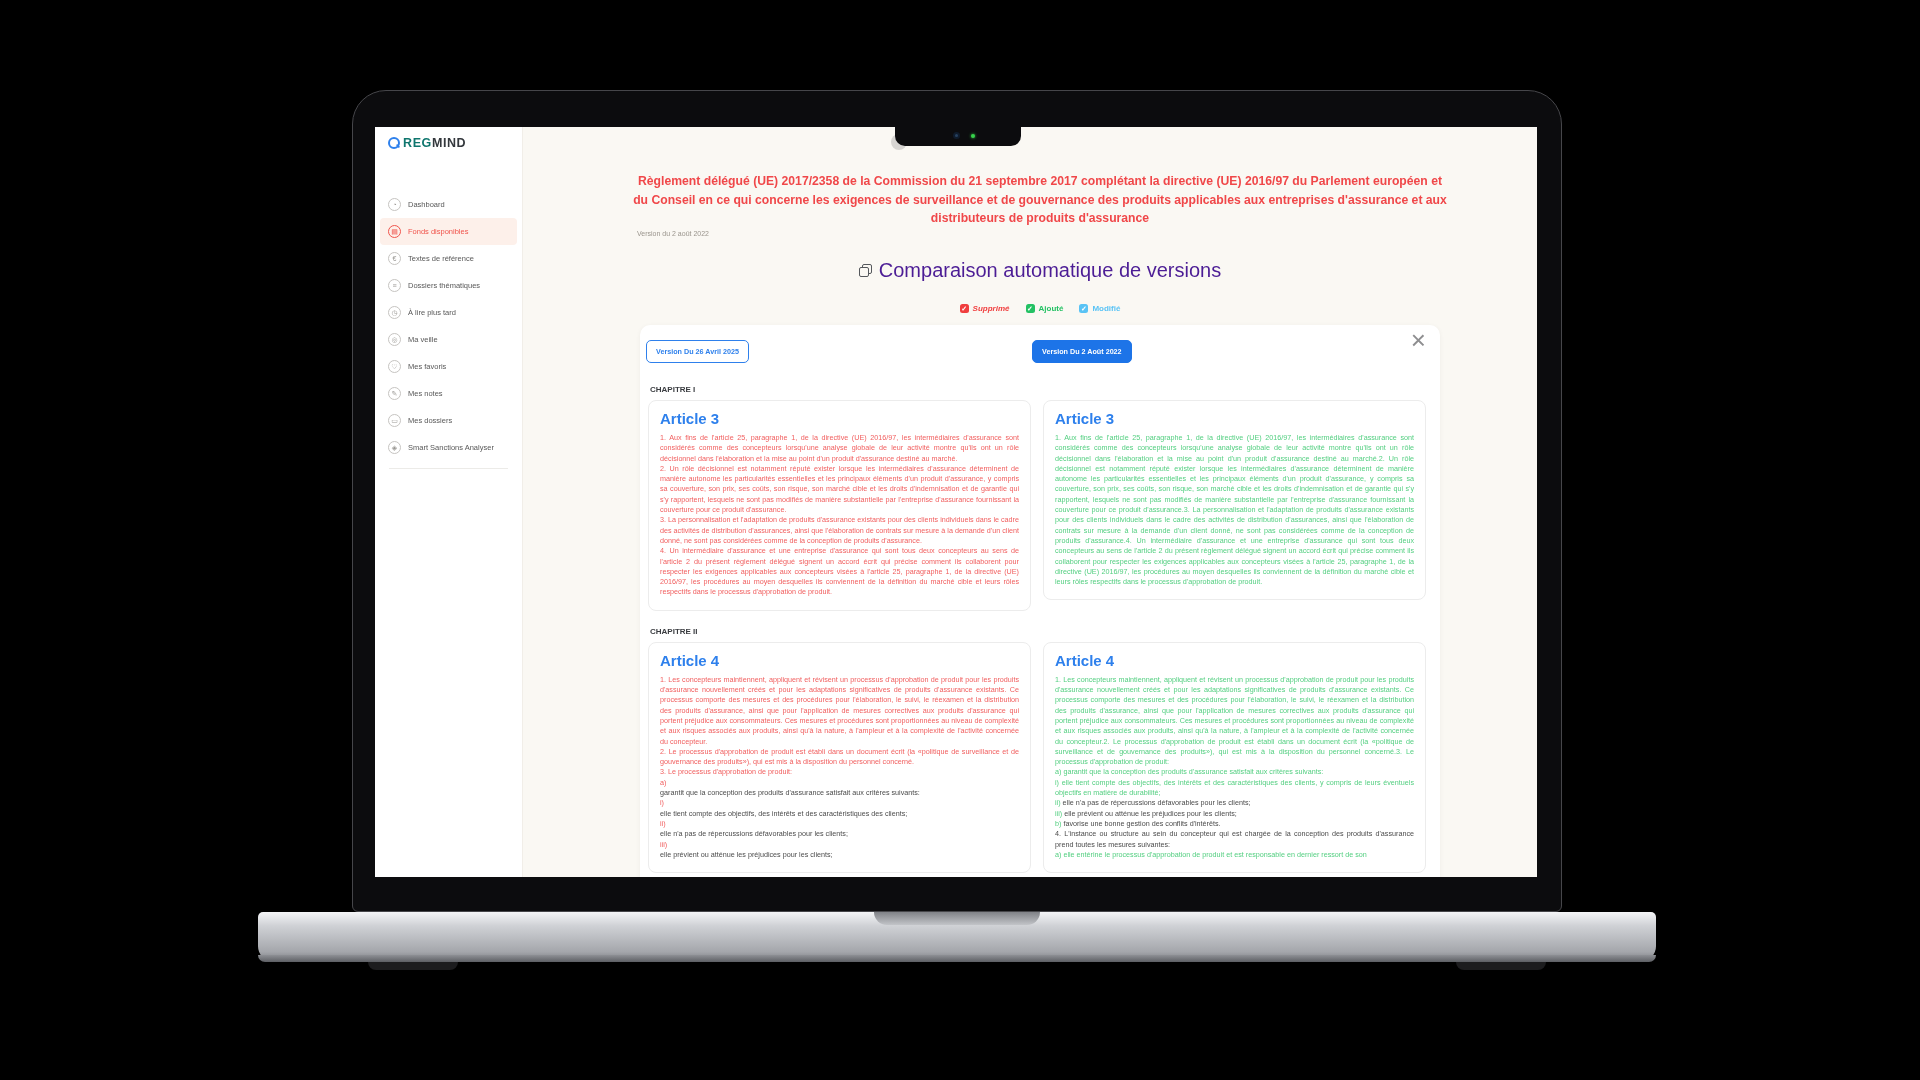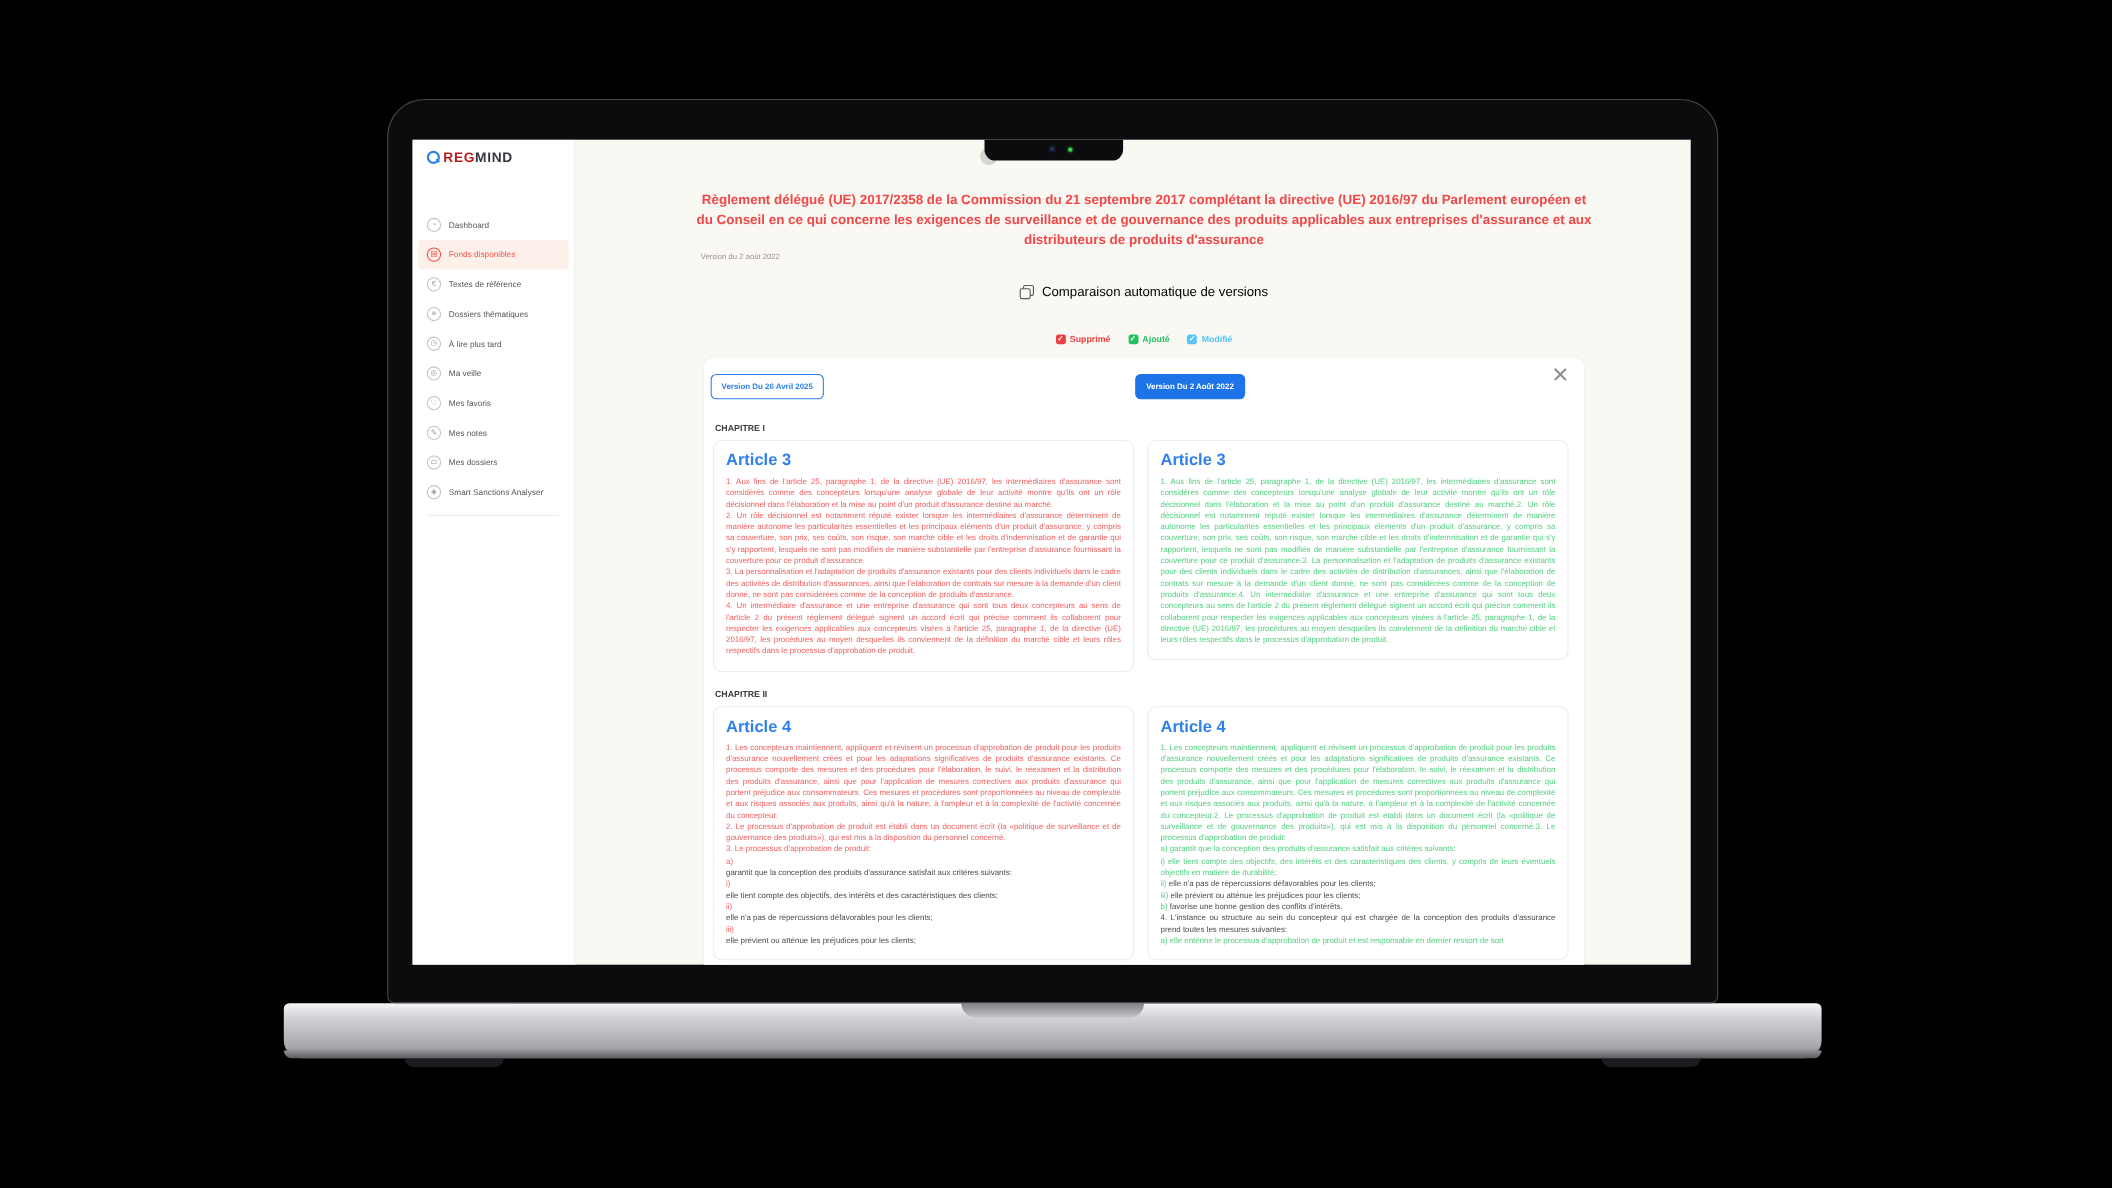--- a/index.html
+++ b/index.html
@@ -29,21 +29,21 @@
   
   .screen{position:absolute;left:375px;top:127px;width:1162px;height:750px;background:#faf8f3;overflow:hidden;}
 
   
   .sidebar{position:absolute;left:0;top:0;width:148px;height:100%;background:#fff;border-right:1px solid #f1eee8;}
   .logo{position:absolute;left:13px;top:9px;display:flex;align-items:center;gap:3px;}
   .logo-mark{width:12px;height:12px;position:relative;}
   .logo-mark::before{content:"";position:absolute;left:0;top:0;width:8px;height:8px;border:2px solid #2e80ec;border-radius:50%;}
   .logo-mark::after{content:"";position:absolute;left:8px;top:8px;width:4px;height:2px;background:#2e80ec;transform:rotate(45deg);border-radius:1px;}
   .logo-text{font-size:12.5px;font-weight:bold;letter-spacing:.6px;}
-  .logo-text .reg{color:#b91c1c;} .logo-text .mind{color:#34383d;}
+  .logo-text .reg{color:#0f766e;} .logo-text .mind{color:#34383d;}
   .collapse-btn{position:absolute;left:516px;top:7px;width:16px;height:16px;border-radius:50%;
     background:#d7d5d2;color:#fff;font-size:10px;line-height:15px;text-align:center;z-index:40;cursor:pointer;}
   .nav{position:absolute;left:0;top:64px;width:100%;}
   .nav2{position:absolute;left:0;top:333px;width:100%;}
   .nav-item{height:27px;margin:0 5px;padding-left:8px;display:flex;align-items:center;gap:7px;border-radius:4px;cursor:pointer;}
   .nav-item .nico{flex:0 0 13px;width:13px;height:13px;border:1px solid #c6c4c1;border-radius:50%;
     font-size:7px;line-height:11px;text-align:center;color:#9b9995;}
   .nav-item .nlab{font-size:7.5px;color:#585858;white-space:nowrap;}
   .nav-item.active{background:#fdf0ea;}
   .nav-item.active .nico{border-color:#f0544c;color:#f0544c;}
@@ -58,21 +58,21 @@
   .search-input::placeholder{color:#5596e0;opacity:1;}
   .search-icon{position:absolute;right:7px;top:5px;width:9px;height:9px;}
   .search-icon::before{content:"";position:absolute;left:0;top:0;width:5px;height:5px;border:1.4px solid #2e80ec;border-radius:50%;}
   .search-icon::after{content:"";position:absolute;left:6px;top:6px;width:3px;height:1.5px;background:#2e80ec;transform:rotate(45deg);border-radius:1px;}
 
   .doc-title{position:absolute;left:255px;top:45px;width:820px;text-align:center;
     color:#f04749;font-weight:bold;font-size:12.2px;line-height:18.6px;}
   .version-label{position:absolute;left:262px;top:103px;font-size:7px;color:#9a958d;}
 
   .compare-heading{position:absolute;left:265px;top:131px;width:800px;text-align:center;
-    font-size:12px;color:#000000;}
+    font-size:20px;color:#4c1d95;}
   .compare-heading .inner{display:inline-flex;align-items:center;gap:8px;}
   .cmp-icon{position:relative;width:12px;height:12px;}
   .cmp-icon::before{content:"";position:absolute;left:3px;top:0;width:8px;height:8px;border:1.5px solid #55585c;border-radius:2px;}
   .cmp-icon::after{content:"";position:absolute;left:0;top:3px;width:8px;height:8px;border:1.5px solid #55585c;border-radius:2px;background:#faf8f3;}
 
   .legend{position:absolute;left:265px;top:177px;width:800px;display:flex;justify-content:center;gap:16px;}
   .legend-item{display:flex;align-items:center;gap:4px;}
   .legend-check{width:9px;height:9px;border-radius:2.5px;color:#fff;font-size:7px;line-height:9px;text-align:center;font-weight:bold;}
   .legend-label{font-size:8px;font-weight:bold;}
 
@@ -165,21 +165,21 @@
     <div class="compare-heading">
       <span class="inner">
         <span class="cmp-icon"></span>
         <span>Comparaison automatique de versions</span>
       </span>
     </div>
 
     <div class="legend" id="legend">
         <span class="legend-item">
           <span class="legend-check" style="background: rgb(240, 62, 62);">✓</span>
-          <span class="legend-label" style="color: rgb(240, 62, 62);">Supprimé</span>
+          <span class="legend-label" style="color: rgb(240, 62, 62); font-style: italic;">Supprimé</span>
         </span>
         <span class="legend-item">
           <span class="legend-check" style="background: rgb(35, 193, 99);">✓</span>
           <span class="legend-label" style="color: rgb(35, 193, 99);">Ajouté</span>
         </span>
         <span class="legend-item">
           <span class="legend-check" style="background: rgb(89, 195, 245);">✓</span>
           <span class="legend-label" style="color: rgb(89, 195, 245);">Modifié</span>
         </span>
       </div>

